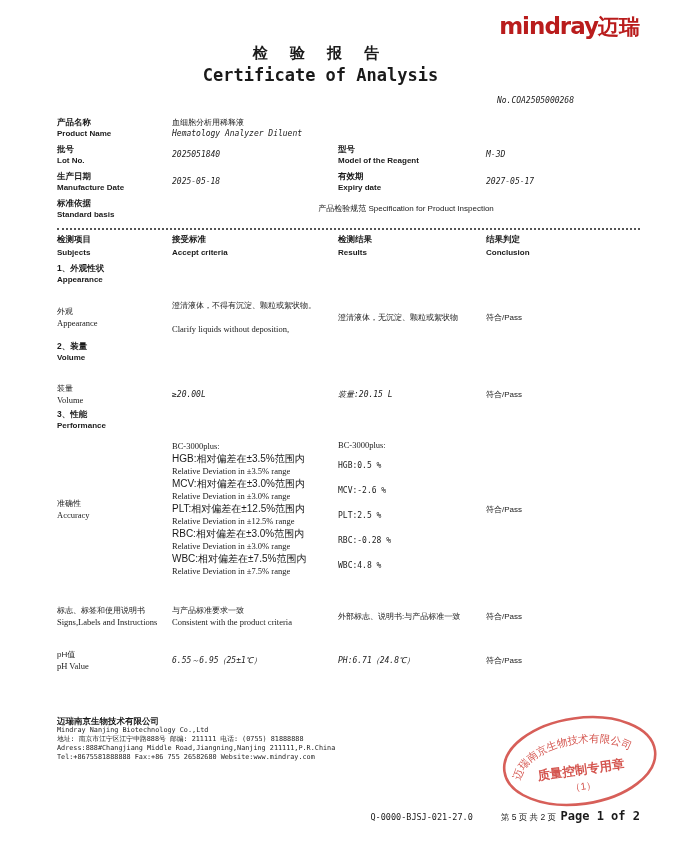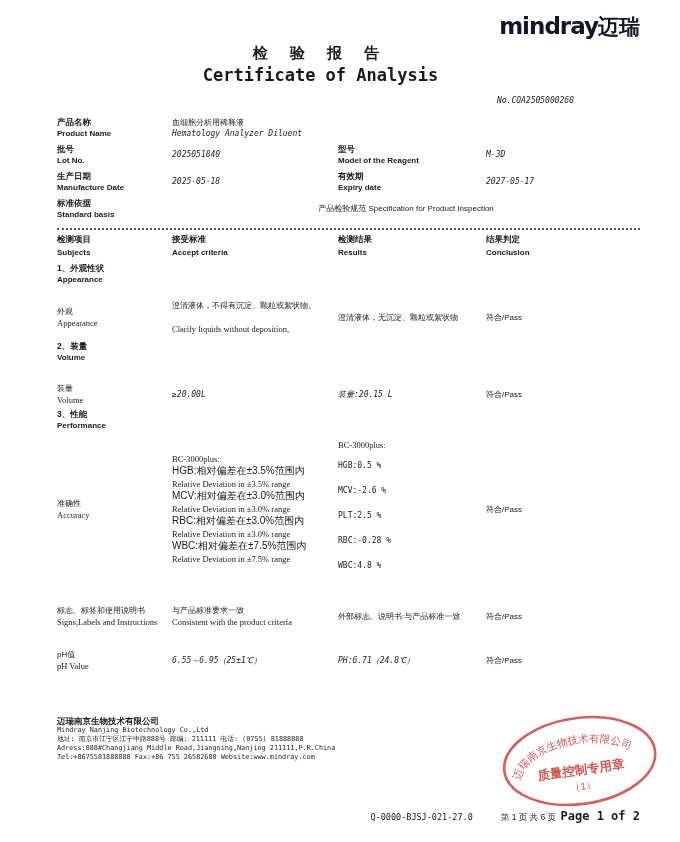--- a/index.html
+++ b/index.html
@@ -60,21 +60,21 @@
   .bottom-line .code { font-family:"DejaVu Sans Mono", monospace; font-size:8.5px; }
   .bottom-line .pg-cn { font-size:8.5px; }
   .bottom-line .pg-en { font-family:"DejaVu Sans Mono", monospace; font-weight:bold; font-size:12px; }
 </style>
 </head>
 <body>
 
 <div class="page">
 
   <div class="logo-row">
-    <div class="logo" style="color:#0f172a"><span>mindray</span><span class="cn">迈瑞</span></div>
+    <div class="logo" style="color:#b91c1c"><span>mindray</span><span class="cn">迈瑞</span></div>
   </div>
   <div class="title-block">
     <div class="title-cn">检 验 报 告</div>
     <div class="title-en">Certificate of Analysis</div>
   </div>
   <div class="doc-no val">No.COA2505000268</div>
 
   <div class="info">
     <div class="info-row">
       <div>
@@ -185,20 +185,24 @@
     </div>
     <div>
       <div class="acc-line">BC-3000plus:</div>
       <div class="acc-param">
         <div class="cn">HGB:相对偏差在±3.5%范围内</div>
         <div class="en">Relative Deviation in ±3.5% range</div>
       </div>
       <div class="acc-param">
         <div class="cn">MCV:相对偏差在±3.0%范围内</div>
         <div class="en">Relative Deviation in ±3.0% range</div>
+      </div>
+      <div class="acc-param">
+        <div class="cn">PLT:相对偏差在±12.5%范围内</div>
+        <div class="en">Relative Deviation in ±12.5% range</div>
       </div>
       <div class="acc-param">
         <div class="cn">RBC:相对偏差在±3.0%范围内</div>
         <div class="en">Relative Deviation in ±3.0% range</div>
       </div>
       <div class="acc-param">
         <div class="cn">WBC:相对偏差在±7.5%范围内</div>
         <div class="en">Relative Deviation in ±7.5% range</div>
       </div>
     </div>
@@ -251,16 +255,16 @@
       <text font-size="10.5" fill="#d0433c" opacity="0.9" style="font-family:'Liberation Sans',sans-serif">
         <textPath href="#stamp-arc" startOffset="4">迈瑞南京生物技术有限公司</textPath>
       </text>
       <text x="86" y="64" text-anchor="middle" font-size="12.5" font-weight="bold" fill="#d0433c" opacity="0.9" style="font-family:'Liberation Sans',sans-serif">质量控制专用章</text>
       <text x="86" y="80" text-anchor="middle" font-size="10" fill="#d0433c" opacity="0.9" style="font-family:'Liberation Sans',sans-serif">（1）</text>
     </svg>
   </div>
 
   <div class="bottom-line">
     <span class="code">Q-0000-BJSJ-021-27.0</span>
-    <span><span class="pg-cn">第 1 页  共 6 页</span> <span class="pg-en">Page 1 of 2</span></span>
+    <span><span class="pg-cn">第 5 页  共 2 页</span> <span class="pg-en">Page 1 of 2</span></span>
   </div>
 
 </div>
 
 </body></html>

